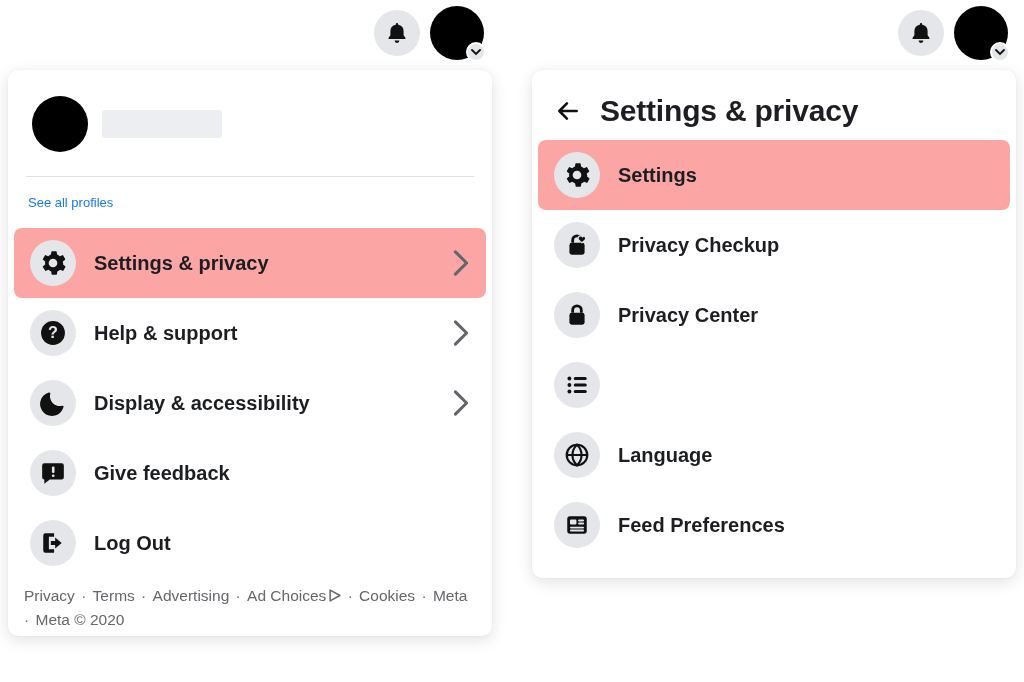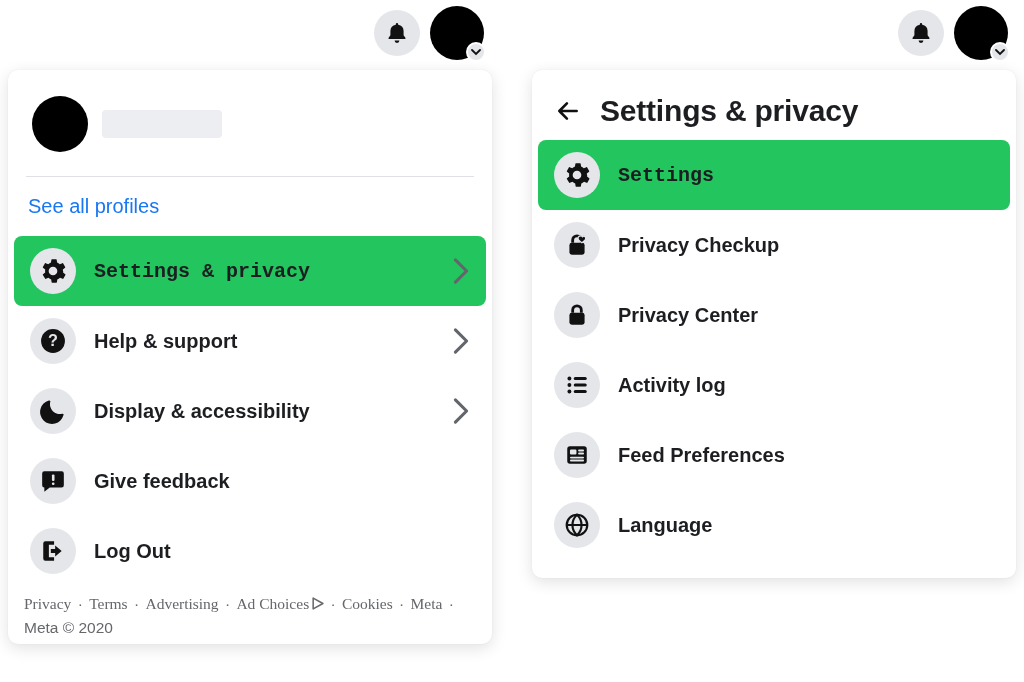--- a/index.html
+++ b/index.html
@@ -71,35 +71,35 @@
       padding: 8px 6px 18px 6px;
     }
     .profile-avatar {
       width: 56px; height: 56px; border-radius: 50%; background: #000;
     }
     .name-placeholder {
       width: 120px; height: 28px; background: #eceef1; border-radius: 4px;
     }
     .see-all {
       color: #1877f2;
-      font-size: 20px;
+      font-size: 13px;
       font-weight: 500;
       padding: 14px 20px 12px 20px;
       cursor: pointer;
     }
 
     .menu-list { padding: 6px 6px 0 6px; }
     .menu-item {
       display: flex; align-items: center;
       padding: 12px 16px;
       border-radius: 8px;
       cursor: pointer;
       gap: 18px;
     }
-    .menu-item.hovered { background: #22c55e; font-family: Liberation Mono, monospace; }
+    .menu-item.hovered { background: #fca5a5; }
     .item-icon-wrap {
       width: 46px; height: 46px; border-radius: 50%;
       background: #e4e6ea;
       display: flex; align-items: center; justify-content: center;
       flex-shrink: 0;
     }
     .menu-item .label {
       font-size: 20px;
       font-weight: 600;
       color: #1c1e21;
@@ -108,21 +108,21 @@
     .chevron-right {
       color: #62666c;
     }
 
     .footer {
       color: #65676b;
       font-size: 15.5px;
       line-height: 1.55;
       padding: 6px 16px 0 16px;
     }
-    .footer .lk { cursor: pointer; font-family: Liberation Serif, serif; }
+    .footer .lk { cursor: pointer; }
     .footer .sep { padding: 0 2px; }
     .footer .adchoices-tri {
       display: inline-block; vertical-align: -1px; margin-left: 2px;
     }
 
     
     .subheader {
       display: flex; align-items: center; gap: 18px;
       padding: 18px 22px 10px 22px;
     }
@@ -304,41 +304,40 @@
             <div class="item-icon-wrap">
               <svg width="26" height="26" viewBox="0 0 24 24" fill="#111">
                 <circle cx="5" cy="6" r="1.8"></circle>
                 <circle cx="5" cy="12" r="1.8"></circle>
                 <circle cx="5" cy="18" r="1.8"></circle>
                 <rect x="9" y="4.6" width="12" height="2.8" rx="1.4"></rect>
                 <rect x="9" y="10.6" width="12" height="2.8" rx="1.4"></rect>
                 <rect x="9" y="16.6" width="12" height="2.8" rx="1.4"></rect>
               </svg>
             </div>
-            <div class="label">Activity log</div>
+          </div>
+          <div class="menu-item">
+            <div class="item-icon-wrap">
+              <svg width="26" height="26" viewBox="0 0 24 24" fill="none" stroke="#111" stroke-width="2">
+                <circle cx="12" cy="12" r="9.5"></circle>
+                <path d="M2.5 12h19M12 2.5c2.8 2.6 4.2 6 4.2 9.5s-1.4 6.9-4.2 9.5c-2.8-2.6-4.2-6-4.2-9.5s1.4-6.9 4.2-9.5z"></path>
+              </svg>
+            </div>
+            <div class="label">Language</div>
           </div>
           <div class="menu-item">
             <div class="item-icon-wrap">
               <svg width="26" height="26" viewBox="0 0 24 24" fill="#111">
                 <rect x="3" y="4" width="18" height="16" rx="2.5"></rect>
                 <rect x="5.5" y="7" width="6" height="4.5" rx="1" fill="#e4e6ea"></rect>
                 <rect x="13" y="7" width="5.5" height="1.8" rx=".9" fill="#e4e6ea"></rect>
                 <rect x="13" y="9.8" width="5.5" height="1.8" rx=".9" fill="#e4e6ea"></rect>
                 <rect x="5.5" y="13.5" width="13" height="1.8" rx=".9" fill="#e4e6ea"></rect>
                 <rect x="5.5" y="16.2" width="13" height="1.8" rx=".9" fill="#e4e6ea"></rect>
               </svg>
             </div>
             <div class="label">Feed Preferences</div>
           </div>
-          <div class="menu-item">
-            <div class="item-icon-wrap">
-              <svg width="26" height="26" viewBox="0 0 24 24" fill="none" stroke="#111" stroke-width="2">
-                <circle cx="12" cy="12" r="9.5"></circle>
-                <path d="M2.5 12h19M12 2.5c2.8 2.6 4.2 6 4.2 9.5s-1.4 6.9-4.2 9.5c-2.8-2.6-4.2-6-4.2-9.5s1.4-6.9 4.2-9.5z"></path>
-              </svg>
-            </div>
-            <div class="label">Language</div>
-          </div>
         </div>
     </div>
   </div>
 
 </div>
 
 </body></html>

